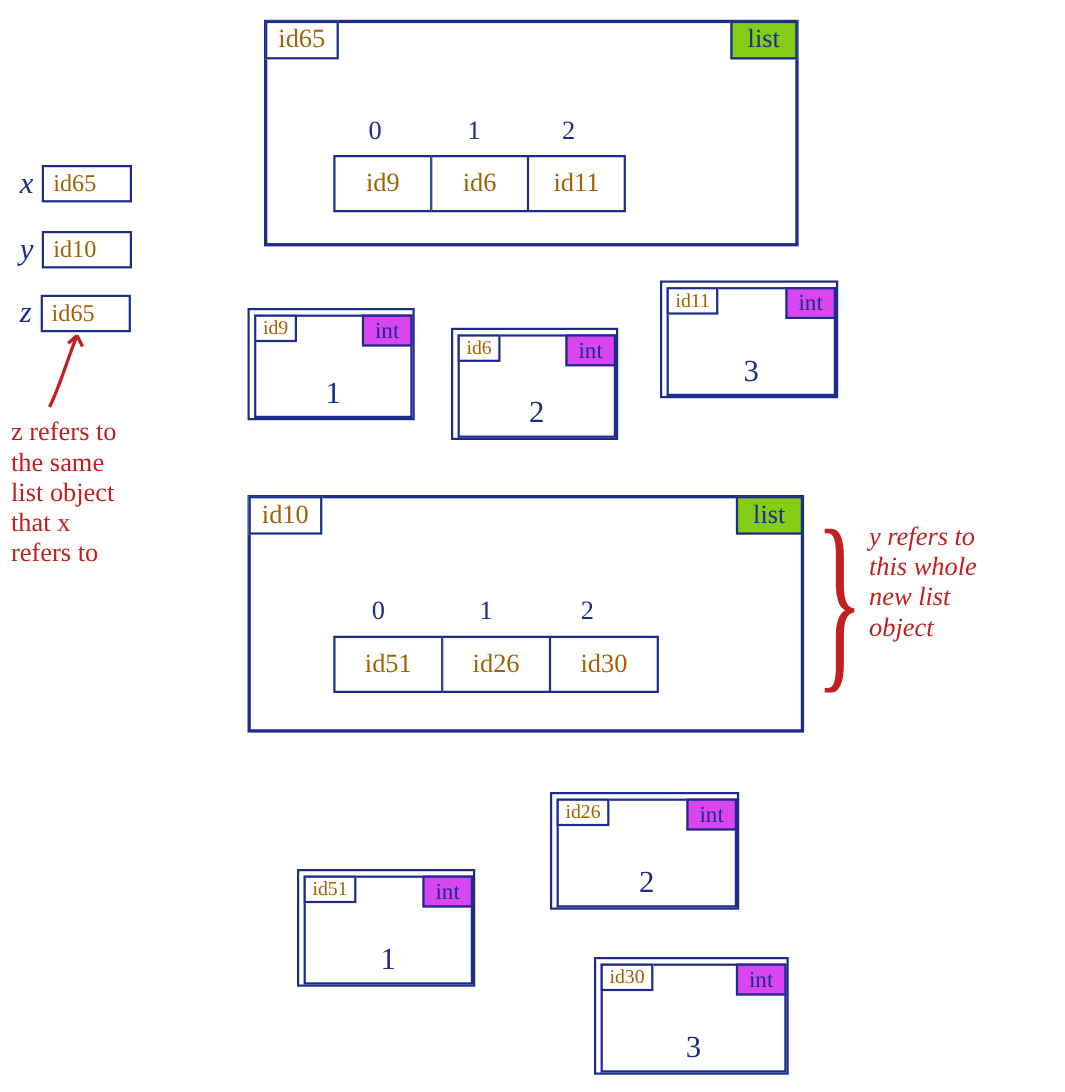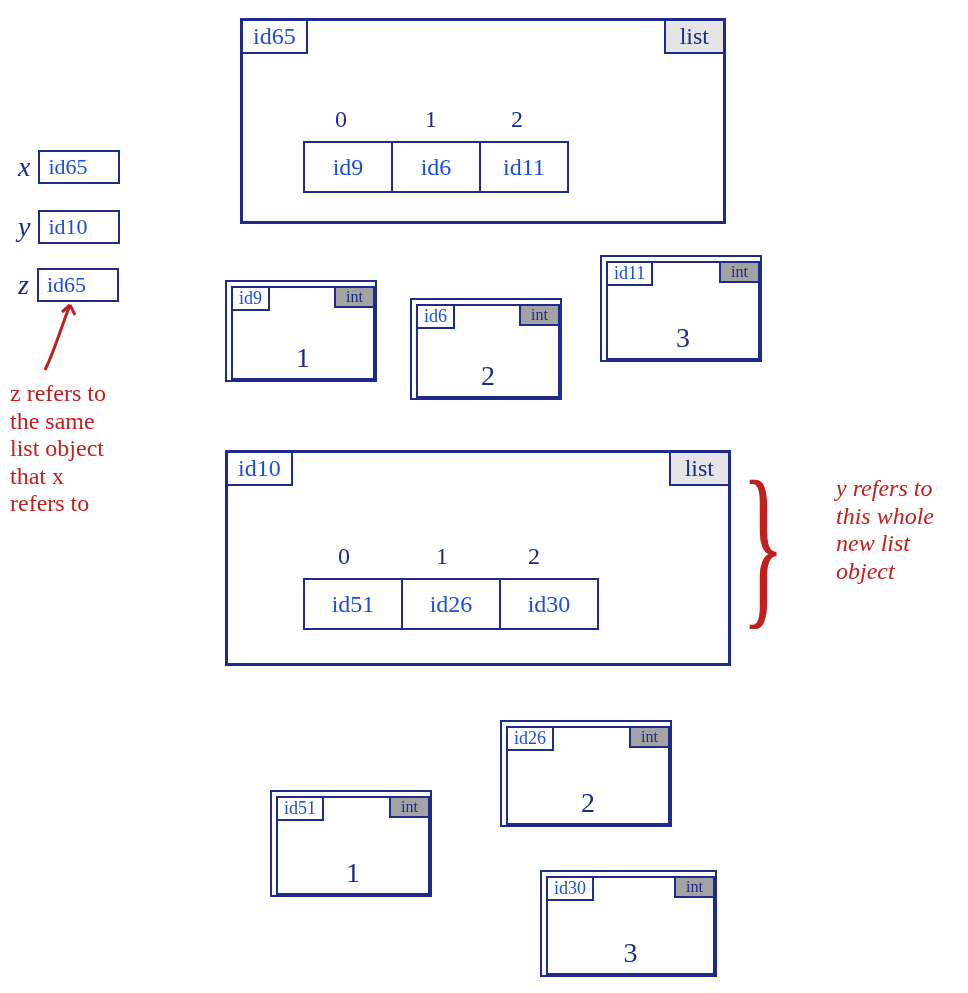--- a/index.html
+++ b/index.html
@@ -6,21 +6,21 @@
     margin: 0;
     padding: 0;
     background: #ffffff;
     font-family: "Comic Sans MS", "Segoe Script", cursive;
     width: 968px;
     height: 993px;
     position: relative;
     overflow: hidden;
   }
   .ink-blue { color: #1d2b8a; }
-  .ink-orange { color: #1d4ed8; }
+  .ink-orange { color: #a16207; }
   .ink-red { color: #c02020; }
 
   
   .var-row {
     position: absolute;
     display: flex;
     align-items: center;
   }
   .var-name {
     font-size: 28px;
@@ -49,21 +49,21 @@
     font-size: 24px;
     background: #fff;
   }
   .obj-box .type-tag {
     position: absolute;
     top: -2px;
     right: -2px;
     border: 2px solid #1d2b8a;
     padding: 2px 14px;
     font-size: 24px;
-    background: #e5e5e5;
+    background: #84cc16;
   }
 
   
   .list-cells {
     position: absolute;
     display: flex;
   }
   .list-cell {
     border: 2px solid #1d2b8a;
     border-right-width: 1px;
@@ -105,25 +105,25 @@
   .int-inner .id-tag {
     border: 2px solid #1d2b8a;
     font-size: 18px;
     padding: 0 6px;
     position: absolute;
     top: -2px; left: -2px;
     background:#fff;
   }
   .int-inner .type-tag {
     border: 2px solid #1d2b8a;
-    font-size: 16px;
+    font-size: 21px;
     padding: 0 10px;
     position: absolute;
     top: -2px; right: -2px;
-    background:#a3a3a3;
+    background:#d946ef;
   }
   .int-inner .val {
     position: absolute;
     left:0; right:0; bottom: 4px;
     text-align: center;
     font-size: 28px;
   }
 
   
   .brace {
@@ -212,21 +212,21 @@
   <span class="list-index ink-blue" style="left:300px; top:90px;">2</span>
 
   <div class="list-cells" style="left:75px; top:125px;">
     <div class="list-cell ink-orange" style="width:96px;">id51</div>
     <div class="list-cell ink-orange" style="width:96px;">id26</div>
     <div class="list-cell ink-orange" style="width:96px;">id30</div>
   </div>
 </div>
 
 <div class="brace ink-red" style="left:720px; top:455px;">}</div>
-<div class="anno ink-red" style="left:836px; top:475px; font-style:italic;">y refers to
+<div class="anno ink-red" style="left:790px; top:475px; font-style:italic;">y refers to
 this whole
 new list
 object</div>
 
 <div class="int-outer" style="left:270px; top:790px; width:150px; height:95px;">
   <div class="int-inner">
     <div class="id-tag ink-orange">id51</div>
     <div class="type-tag ink-blue">int</div>
     <div class="val ink-blue">1</div>
   </div>

